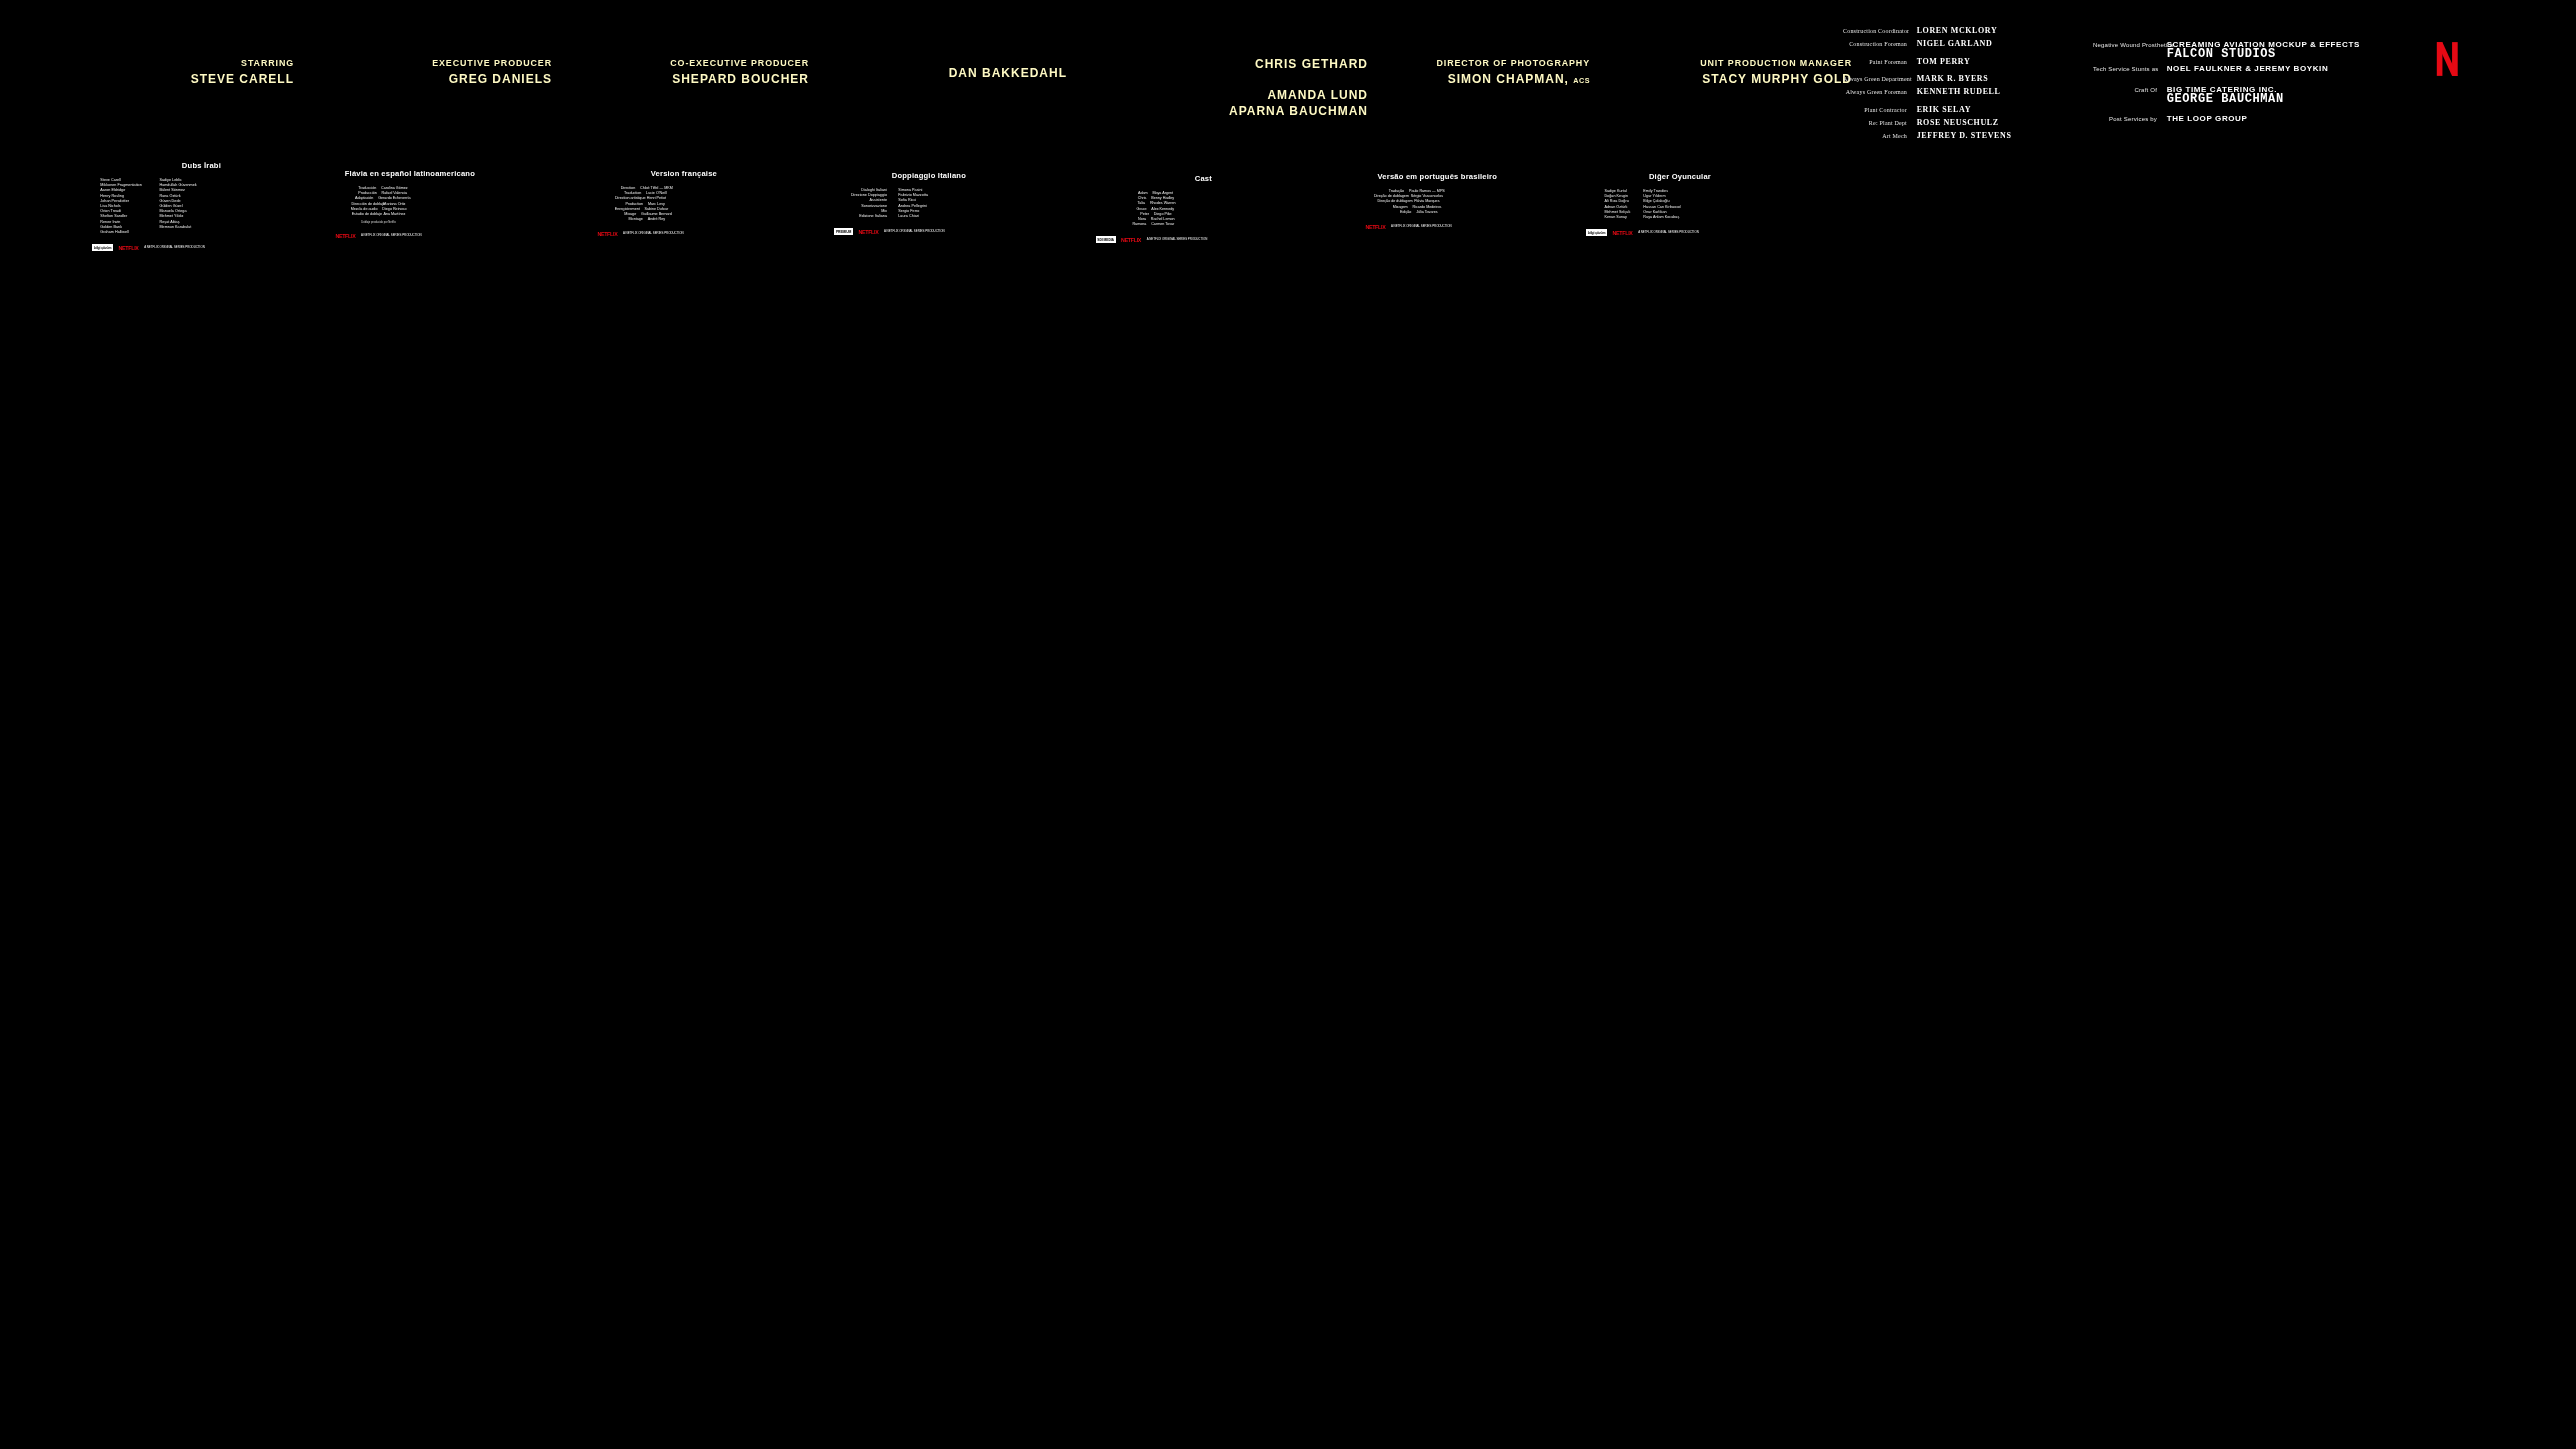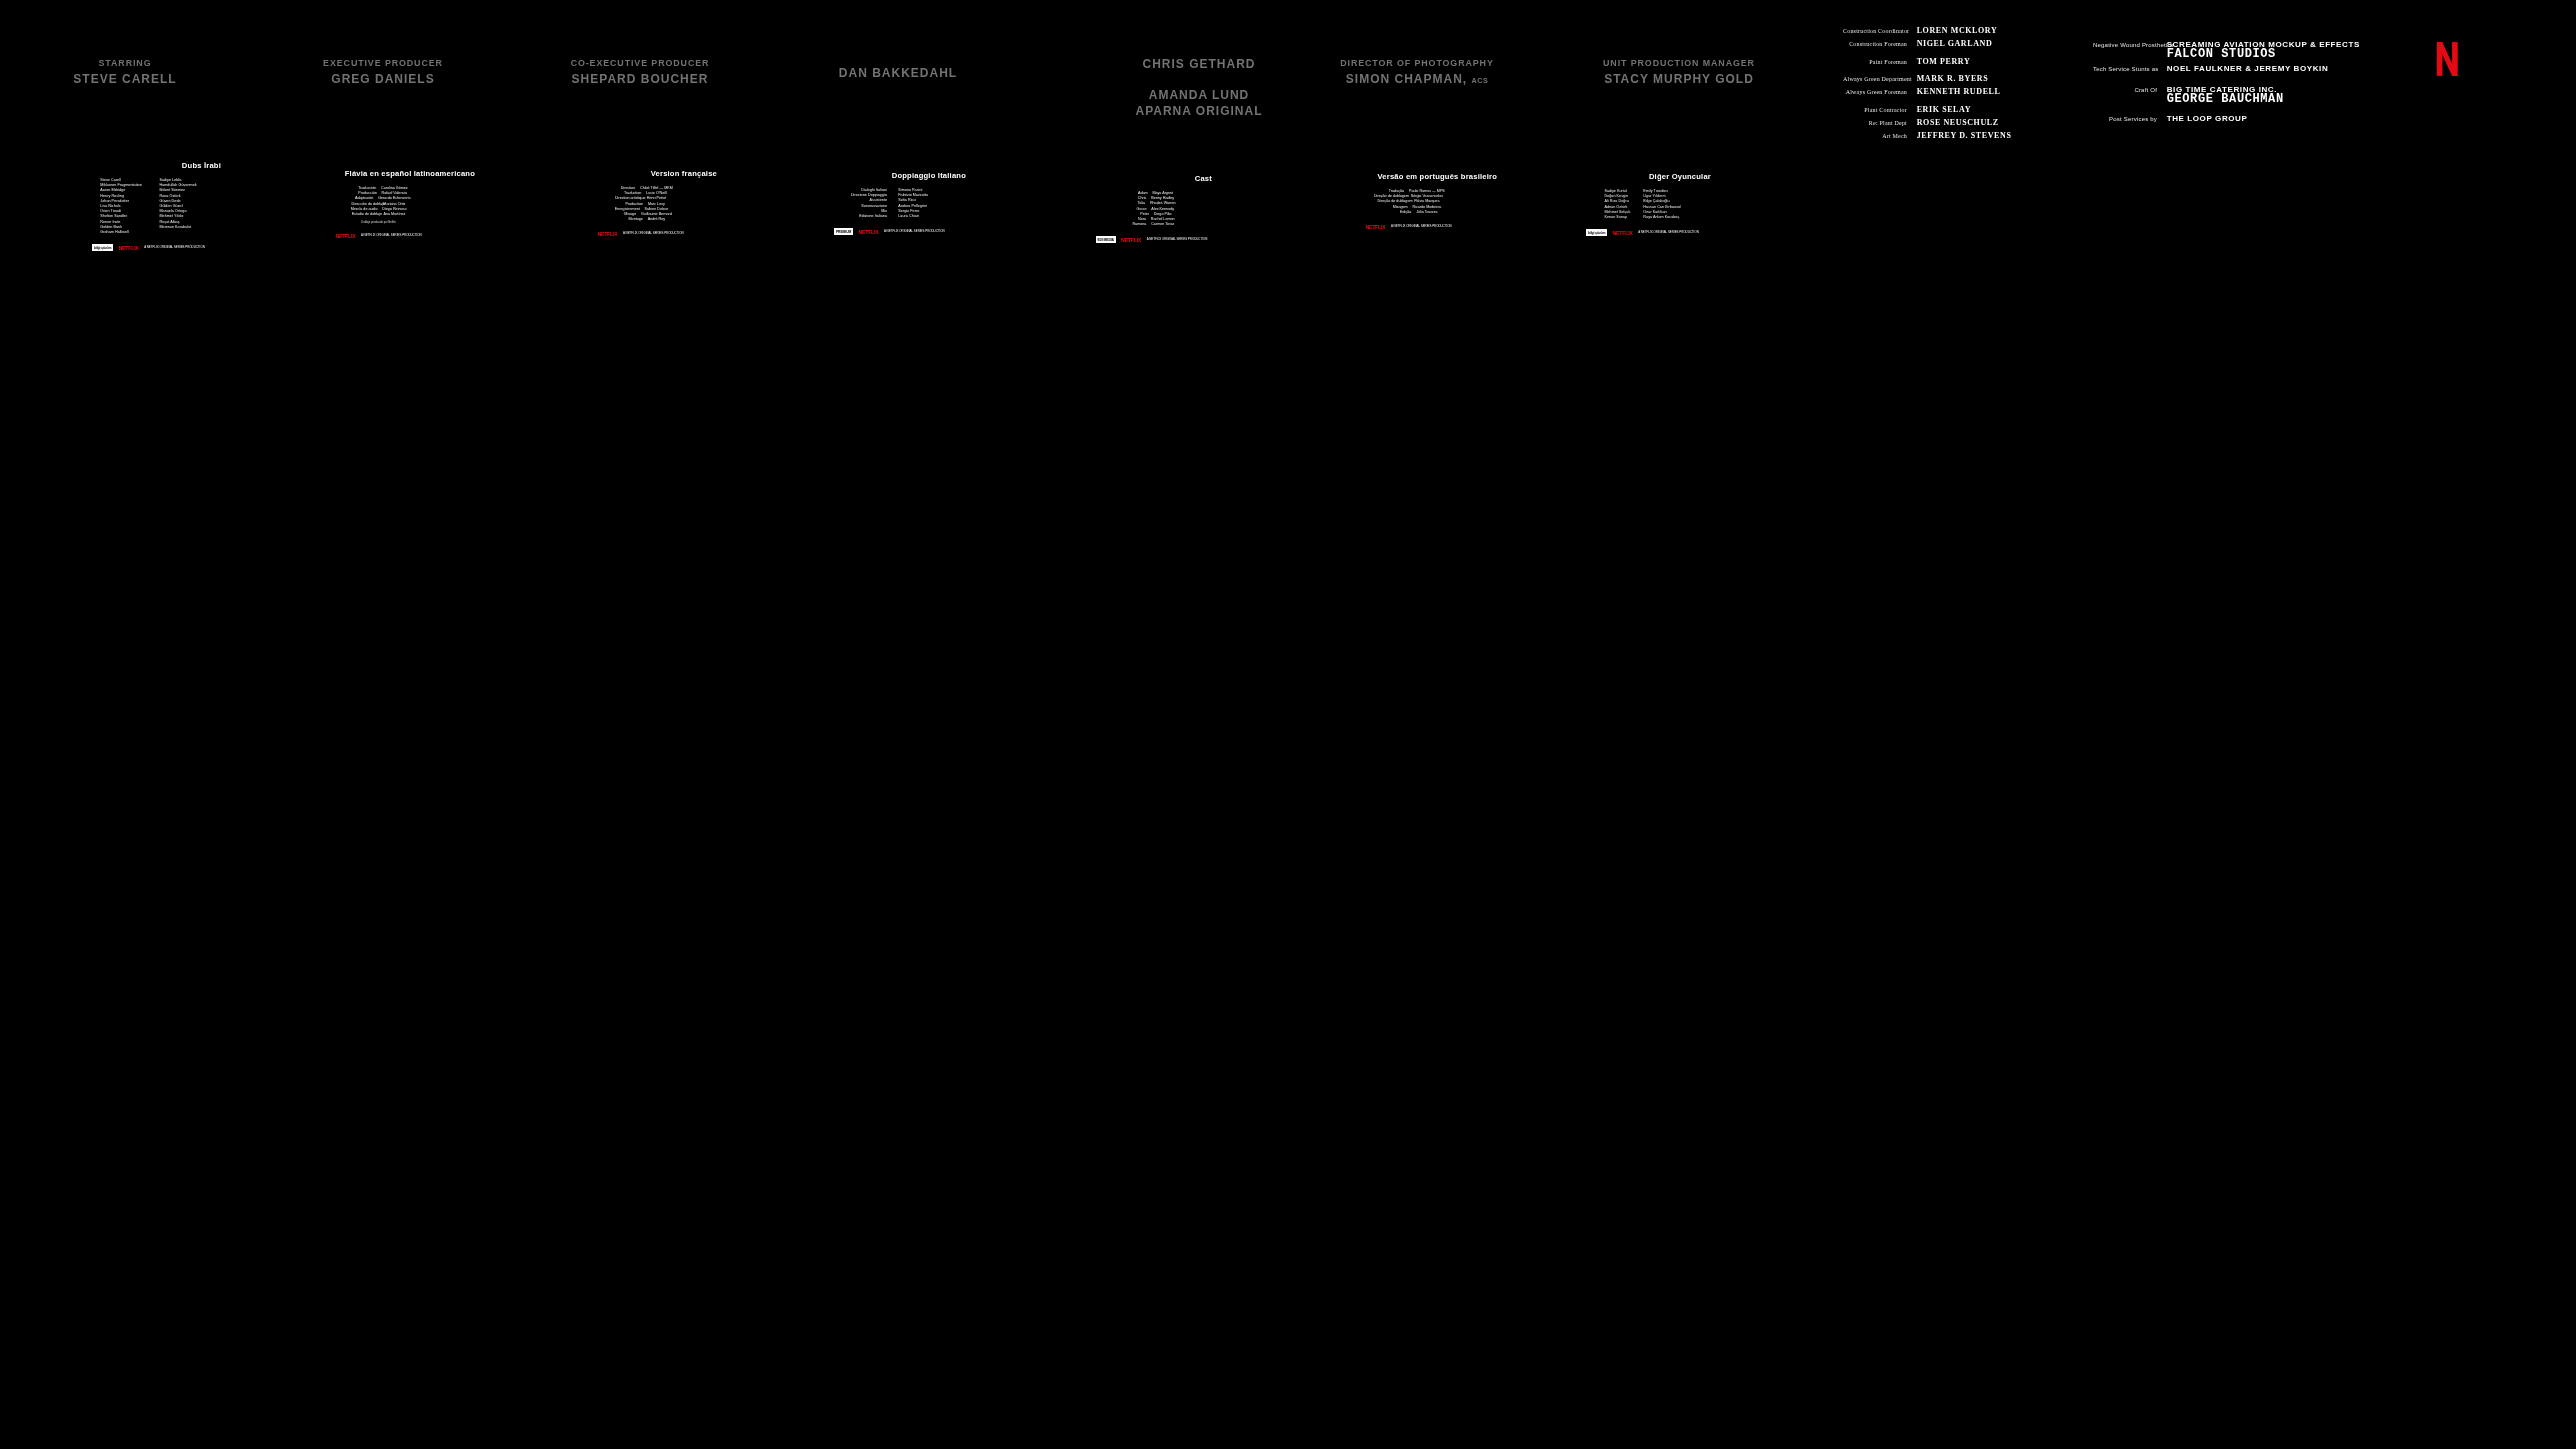--- a/index.html
+++ b/index.html
@@ -20,22 +20,23 @@
   .credits-row {
     position: absolute;
     top: 0;
     left: 0;
     width: 2576px;
     height: 153px;
   }
 
   .credit-col {
     position: absolute;
-    text-align: center;
-    color: #737373;
+    text-align: right;
+    color: #fef9c3;
+    padding-left: 44px;
   }
   .credit-role {
     font-size: 8.9px;
     letter-spacing: 0.9px;
     font-weight: 700;
     line-height: 11.3px;
     white-space: nowrap;
   }
   .credit-name {
     font-size: 12px;
@@ -206,21 +207,21 @@
     <div class="credit-name">SHEPARD BOUCHER</div>
   </div>
 
   <div class="credit-col" style="left:773px; top:64px; width:250px;">
     <div class="credit-name">DAN BAKKEDAHL</div>
   </div>
 
   <div class="credit-col" style="left:1074px; top:55px; width:250px;">
     <div class="credit-name">CHRIS GETHARD</div>
     <div class="credit-name" style="margin-top:15px;">AMANDA LUND</div>
-    <div class="credit-name" style="margin-top:0.8px;">APARNA ORIGINAL</div>
+    <div class="credit-name" style="margin-top:0.8px;">APARNA BAUCHMAN</div>
   </div>
 
   <div class="credit-col" style="left:1288px; top:58px; width:258px;">
     <div class="credit-role">DIRECTOR OF PHOTOGRAPHY</div>
     <div class="credit-name">
       <span>SIMON CHAPMAN,</span>
       <span class="small">ACS</span>
     </div>
   </div>
 

